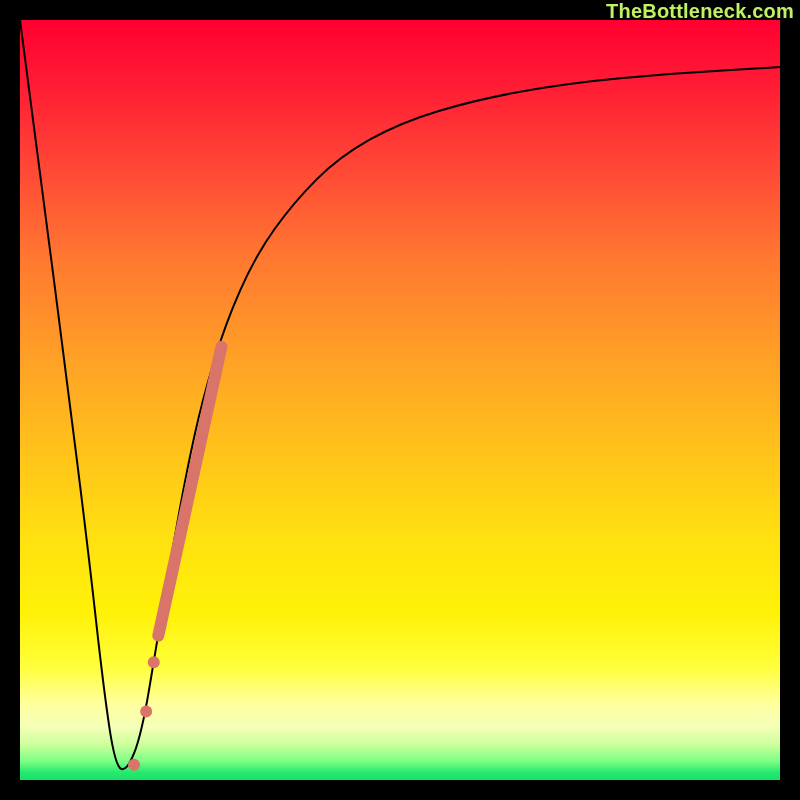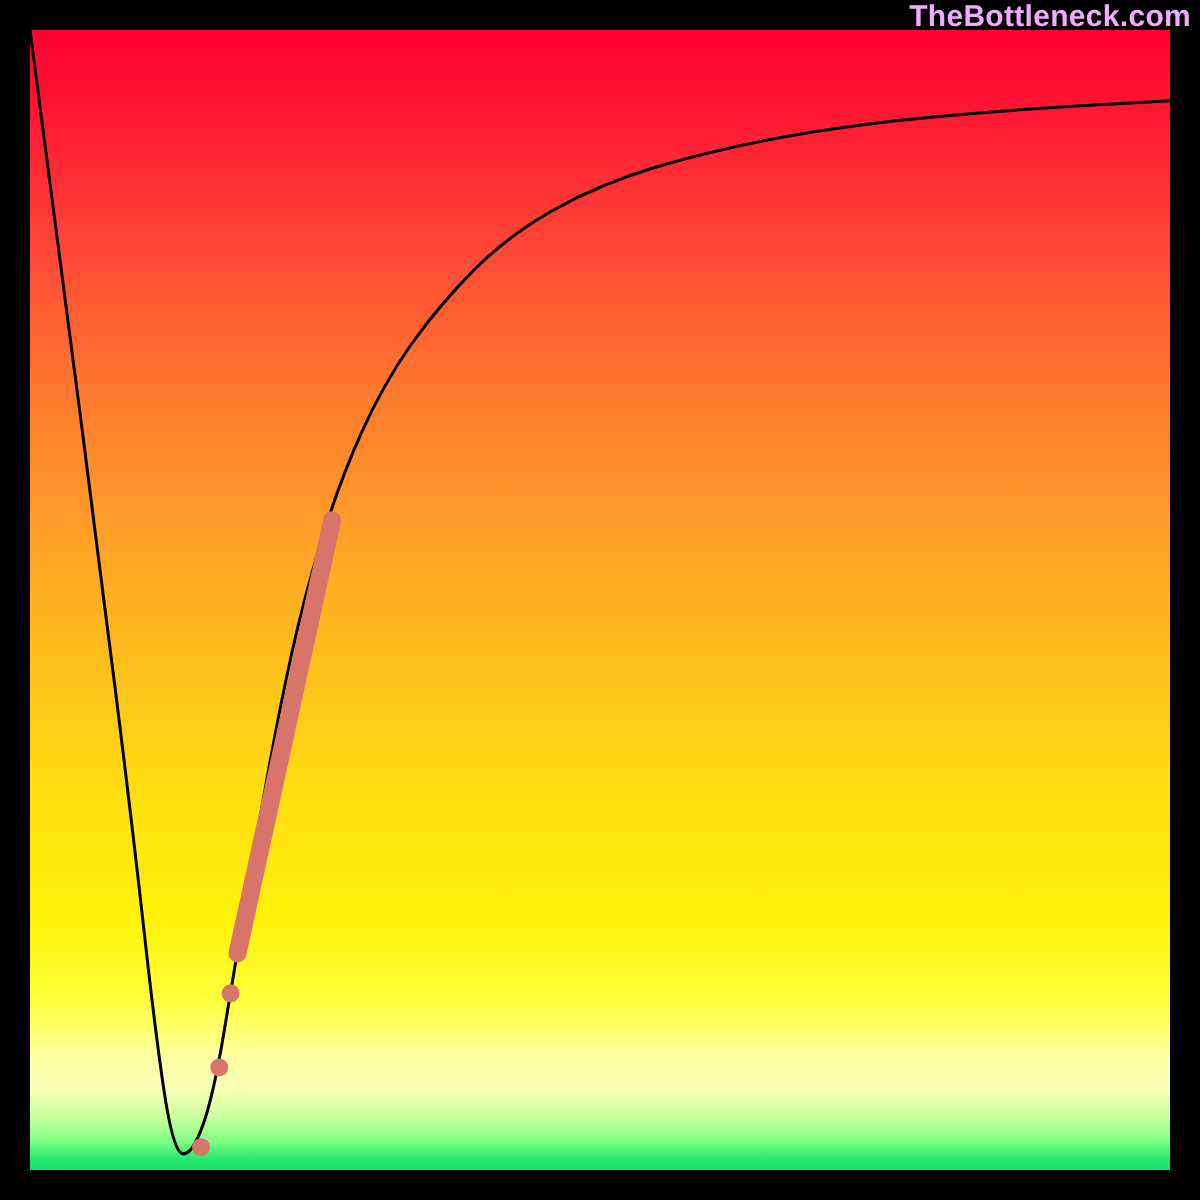--- a/index.html
+++ b/index.html
@@ -43,21 +43,21 @@
       #18e268 100%
     );
   }
   .watermark {
     position: absolute;
     top: 0px;
     right: 6px;
     font-family: Arial, Helvetica, sans-serif;
     font-size: 20px;
     font-weight: 600;
-    color: #f0abfc;
+    color: #bef264;
     letter-spacing: 0.2px;
     user-select: none;
   }
   svg.curve {
     position: absolute;
     left: 0;
     top: 0;
     width: 760px;
     height: 760px;
     overflow: visible;

